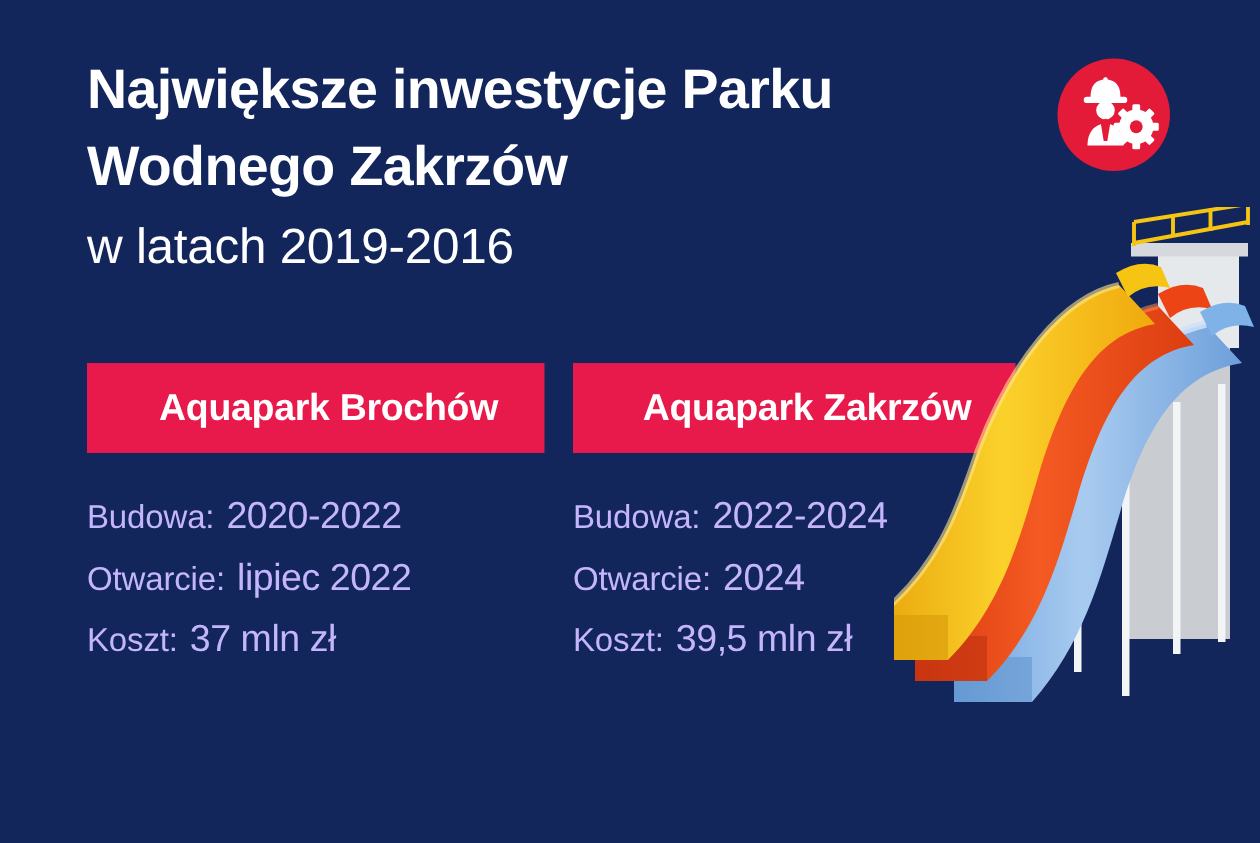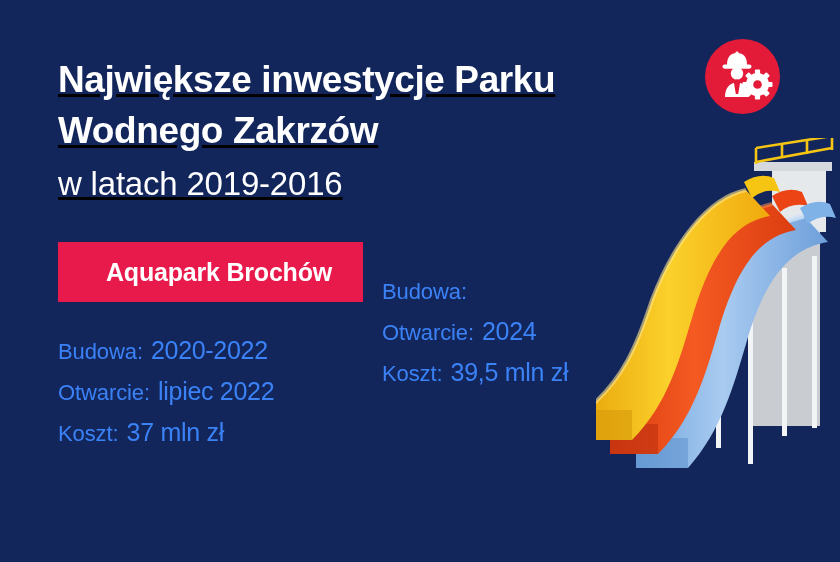--- a/index.html
+++ b/index.html
@@ -10,21 +10,21 @@
     overflow:hidden;
   }
   .canvas{
     position:relative;
     width:840px;height:562px;
     background:#12265C;
     overflow:hidden;
   }
 
   
-  .title-block{position:absolute;left:58px;top:54px;width:620px;text-decoration:underline;}
+  .title-block{position:absolute;left:58px;top:34px;width:620px;}
   .title-line{
     color:#ffffff;
     font-size:37px;
     font-weight:700;
     line-height:51px;
     letter-spacing:-0.4px;
     white-space:nowrap;
   }
   .subtitle-line{
     color:#ffffff;
@@ -58,22 +58,22 @@
     height:60px;
     display:flex;align-items:center;justify-content:center;
     white-space:nowrap;
     padding-left:17px;
   }
   .badge-left{width:288px;}
   .badge-right{width:278px;}
 
   .facts{margin-top:22px;}
   .fact-row{
-    display:flex;align-items:flex-end;
-    color:#3b82f6;
+    display:flex;align-items:center;
+    color:#c4b5fd;
     height:41px;
     white-space:nowrap;
   }
   .fact-label{
     font-size:22px;font-weight:400;letter-spacing:-0.1px;
   }
   .fact-value{
     font-size:25px;font-weight:400;margin-left:8px;letter-spacing:-0.3px;
   }
 
@@ -136,23 +136,25 @@
         <span class="fact-value">lipiec 2022</span>
       </div>
       <div class="fact-row">
         <span class="fact-label">Koszt:</span>
         <span class="fact-value">37 mln zł</span>
       </div>
     </div>
   </div>
 
   <div class="col col-right">
+    <div class="park-badge badge-right">Aquapark Zakrzów</div>
     <div class="facts">
       <div class="fact-row">
         <span class="fact-label">Budowa:</span>
+        <span class="fact-value">2022-2024</span>
       </div>
       <div class="fact-row">
         <span class="fact-label">Otwarcie:</span>
         <span class="fact-value">2024</span>
       </div>
       <div class="fact-row">
         <span class="fact-label">Koszt:</span>
         <span class="fact-value">39,5 mln zł</span>
       </div>
     </div>

